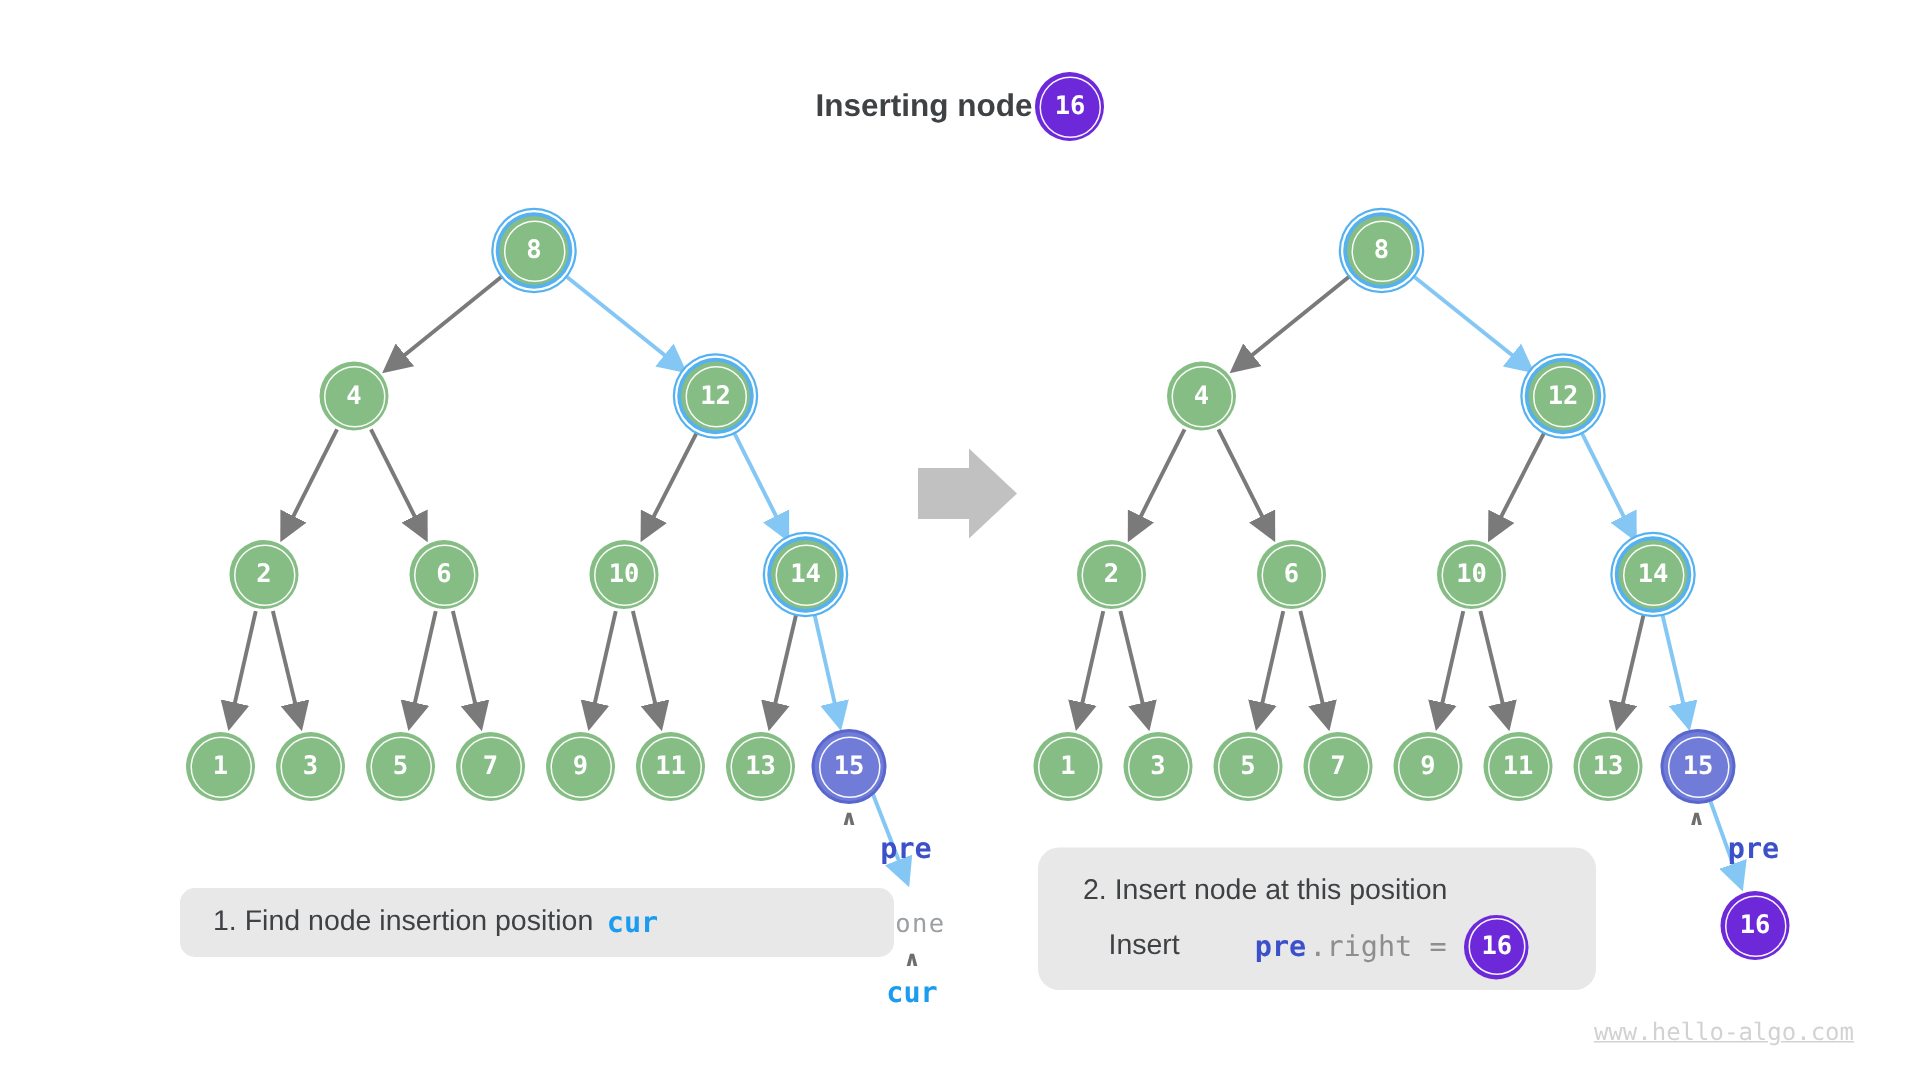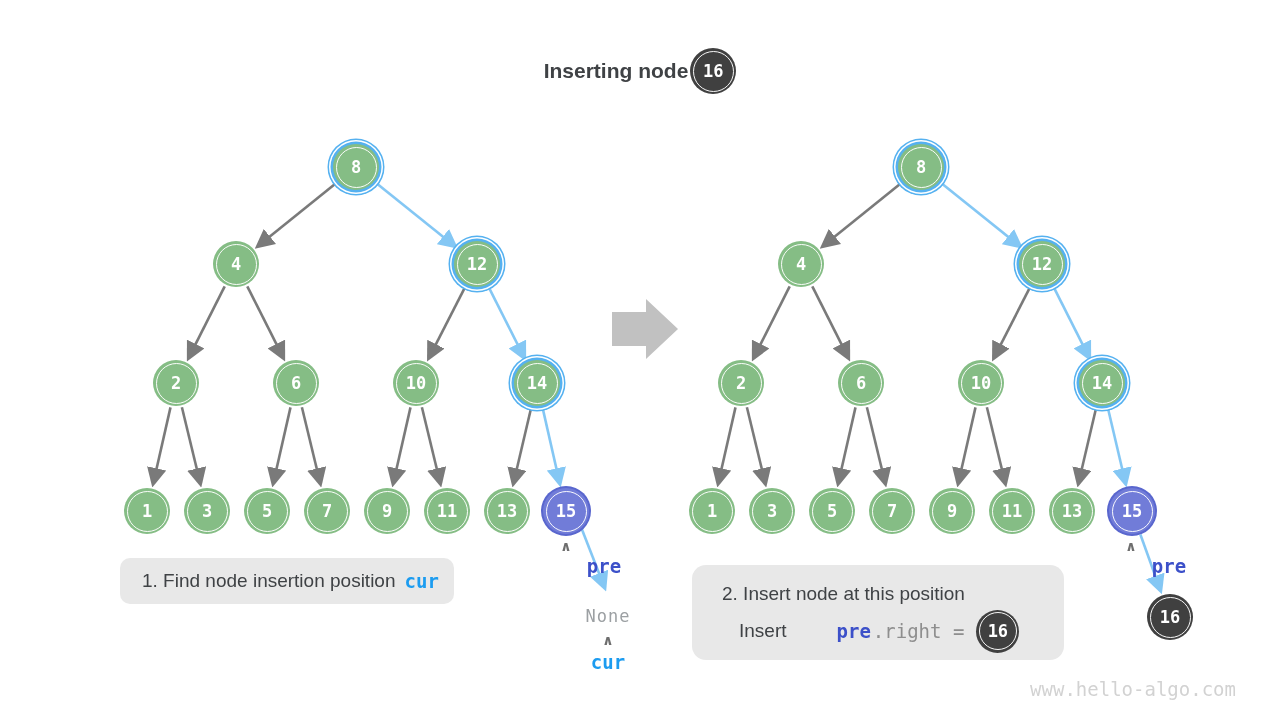--- a/index.html
+++ b/index.html
@@ -10,53 +10,53 @@
   
   .tree-node{position:absolute;width:46px;height:46px;border-radius:50%;
     display:flex;align-items:center;justify-content:center;color:#ffffff;
     font-family:"DejaVu Sans Mono","Liberation Mono",monospace;font-weight:700;font-size:17px;}
   .tree-node::after{content:"";position:absolute;inset:2.5px;border:1.5px solid rgba(255,255,255,.95);
     border-radius:50%;pointer-events:none;}
   .style-green{background:#85BD85;}
   .style-highlight{background:#85BD85;
     box-shadow:0 0 0 2.5px #55B1F0,0 0 0 4px #ffffff,0 0 0 5.5px #55B1F0;}
   .style-purple{background:#717CD8;box-shadow:0 0 0 2px #5966CE;}
-  .style-blue{background:#404040;}
+  .style-blue{background:#6d28d9;}
 
   
   .title-row{position:absolute;left:0;top:48px;width:100%;display:flex;justify-content:center;
     align-items:center;gap:2px;font-size:21px;font-weight:700;color:#3F4245;}
   .circle-badge{position:relative;width:46px;height:46px;border-radius:50%;
     display:flex;align-items:center;justify-content:center;color:#fff;flex:0 0 auto;
     font-family:"DejaVu Sans Mono","Liberation Mono",monospace;font-weight:700;font-size:17px;}
   .circle-badge::after{content:"";position:absolute;inset:2.5px;border:1.5px solid rgba(255,255,255,.95);
     border-radius:50%;pointer-events:none;}
 
   
   .caption{position:absolute;background:#E8E8E8;color:#3F4245;font-size:19px;box-sizing:border-box;}
-  .box1{left:120px;top:558px;width:334px;height:46px;border-radius:10px;
+  .box1{left:120px;top:592px;width:476px;height:46px;border-radius:10px;
     display:flex;align-items:center;padding-left:22px;gap:9px;}
   .box2{left:692px;top:565px;width:372px;height:95px;border-radius:14px;padding:11px 0 0 30px;}
   .box2 .line{display:flex;align-items:center;height:36px;}
   .box2 .line2{margin-left:17px;margin-top:1px;gap:2px;}
   .code{font-family:"DejaVu Sans Mono","Liberation Mono",monospace;font-weight:700;}
   .azure{color:#1C9CF0;}
   .indigo{color:#3C50C9;margin-left:39px;}
   .code-gray{font-family:"DejaVu Sans Mono","Liberation Mono",monospace;font-weight:500;color:#8E8E8E;}
   .badge-sm{width:43px;height:43px;margin-left:10px;}
 
   
   .ann{position:absolute;transform:translate(-50%,-50%);white-space:nowrap;}
   .ann-caret{color:#6E6E6E;font-size:14px;font-weight:700;font-family:"DejaVu Sans",sans-serif;}
   .ann-none{color:#9CA0A3;font-family:"DejaVu Sans Mono","Liberation Mono",monospace;
     font-size:17px;font-weight:500;letter-spacing:1px;}
   .ann-code{font-family:"DejaVu Sans Mono","Liberation Mono",monospace;font-weight:700;font-size:19px;}
 
-  .watermark{position:absolute;right:44px;top:678px;color:#D2D2D2;font-size:19px;
-    font-family:"DejaVu Sans Mono","Liberation Mono",monospace;}
+  .watermark{position:absolute;right:44px;top:678px;color:#D2D2D2;font-size:16px;
+    font-family:"DejaVu Sans Mono","Liberation Mono",monospace;text-decoration:underline;}
 </style>
 </head>
 <body>
 
 <div class="canvas">
 
   <svg id="edge-layer" viewBox="0 0 1280 720" xmlns="http://www.w3.org/2000/svg">
     <defs>
       <marker id="arrow-gray" viewBox="0 0 10 10" refX="7" refY="5" markerWidth="7.5" markerHeight="7.5" orient="auto-start-reverse">
         <path d="M0,0 L10,5 L0,10 z" fill="#7A7A7A"></path>

